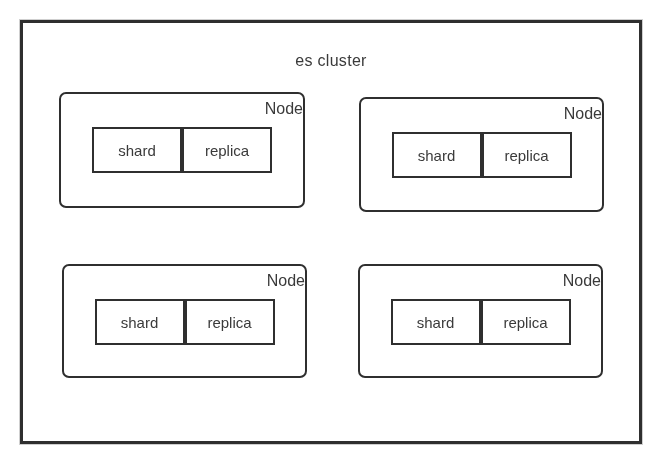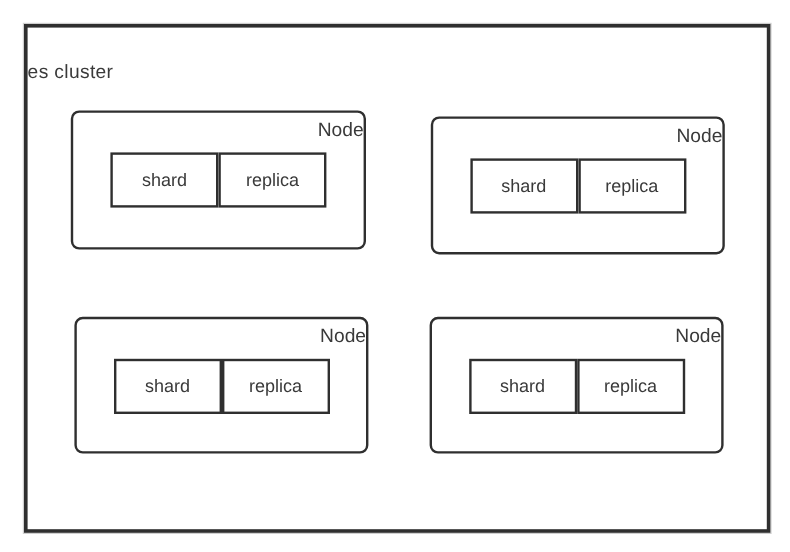--- a/index.html
+++ b/index.html
@@ -18,21 +18,21 @@
     position: absolute;
     left: 20px; top: 20px;
     width: 622px; height: 424px;
     background: #ffffff;
     border: 3px solid #2f2f2f;
     box-shadow: 0 0 0 1px #cfcfcf;
   }
   .cluster-title {
     position: absolute;
     left: 0; right: 0; top: 29px;
-    text-align: left;
+    text-align: center;
     font-size: 16px;
     color: #3a3a3a;
     letter-spacing: 0.3px;
   }
   .node {
     position: absolute;
     background: #ffffff;
     border: 2px solid #2f2f2f;
     border-radius: 7px;
   }

